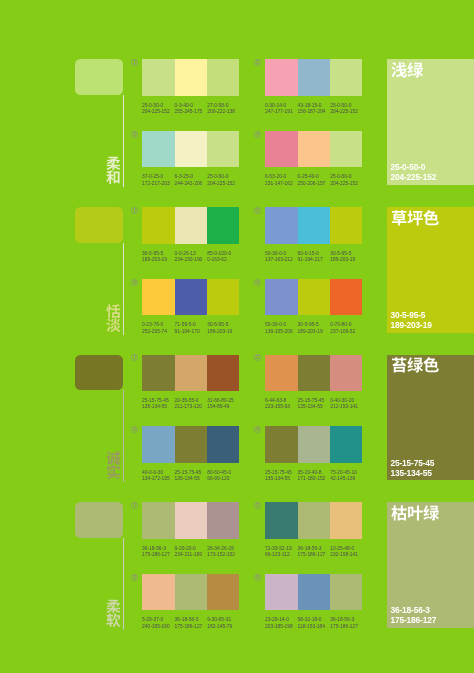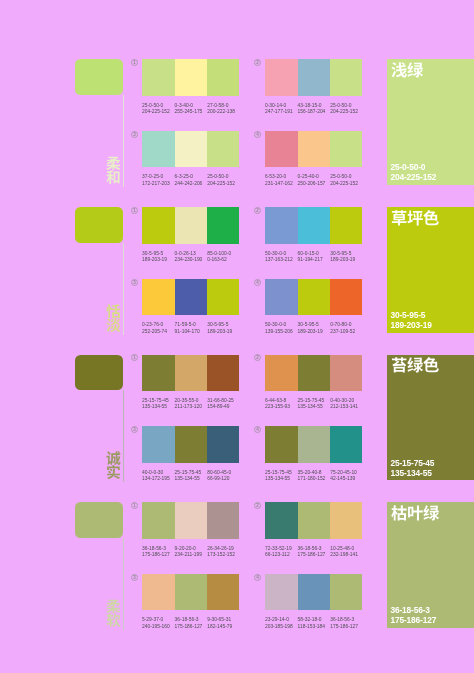--- a/index.html
+++ b/index.html
@@ -1,18 +1,18 @@
 <!DOCTYPE html>
 <html><head>
 <meta charset="utf-8">
 <title>Color Palette Chart</title>
 <style>
 html,body{margin:0;padding:0}
 body{width:474px;height:673px;background:#fff;font-family:"Liberation Sans",sans-serif;-webkit-font-smoothing:antialiased}
-.page{position:absolute;left:0;top:0;width:474px;height:673px;background:#f0abfc;overflow:hidden}
+.page{position:absolute;left:0;top:0;width:474px;height:673px;background:#84cc16;overflow:hidden}
 .tab{position:absolute;width:47.5px;height:35.5px;border-radius:5.5px}
 .stem{position:absolute;width:1px}
 .moodlabel{position:absolute;width:16px;height:32px}
 .cjk{position:absolute;overflow:visible}
 .grp{position:absolute;width:97px;height:60px}
 .num{position:absolute;left:-11.2px;top:-0.2px;width:7px;height:7px;line-height:0}
 .num svg{display:block}
 .numtxt{font-size:9px;font-weight:bold;font-family:"Liberation Sans",sans-serif;fill:#8a8a8a}
 .sw{position:absolute;top:0;height:36.5px}
 .lbl{position:absolute;top:43.5px;font-size:4.9px;line-height:6.2px;color:#4e4e50;white-space:nowrap}

